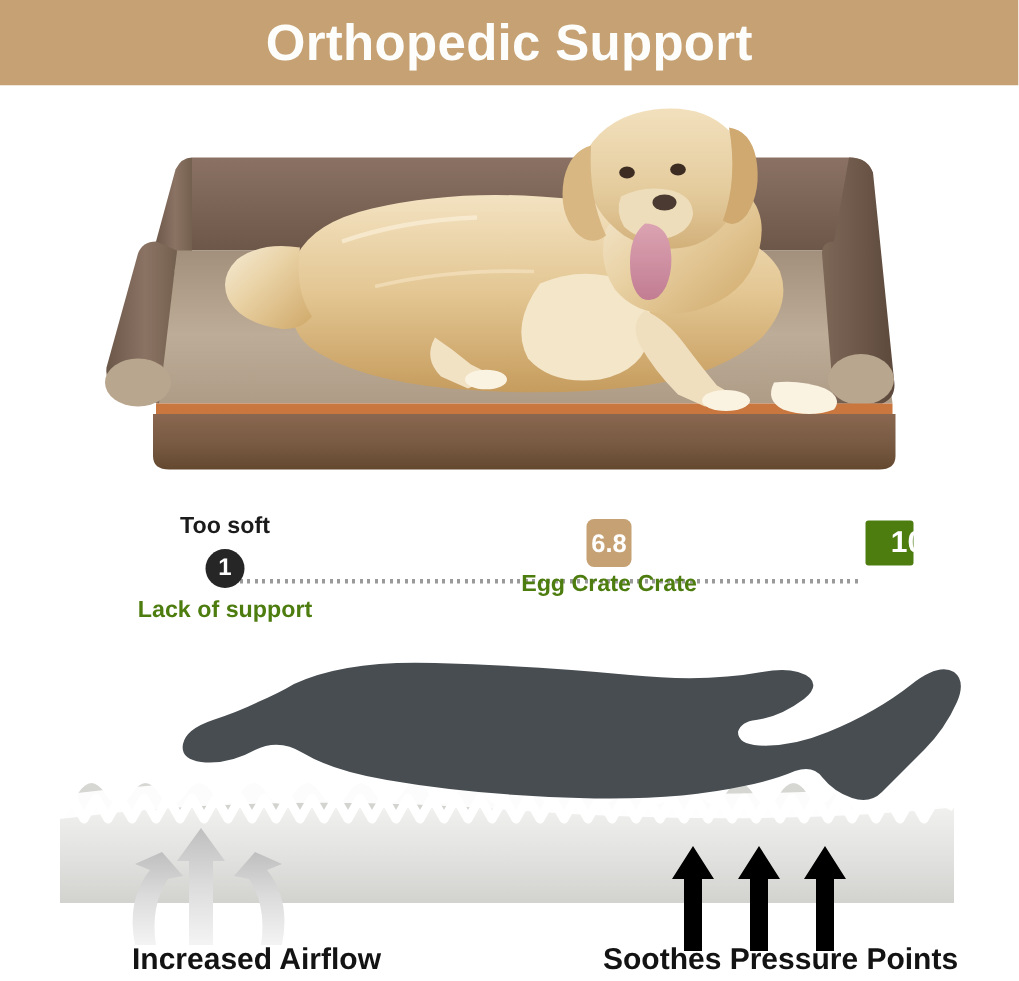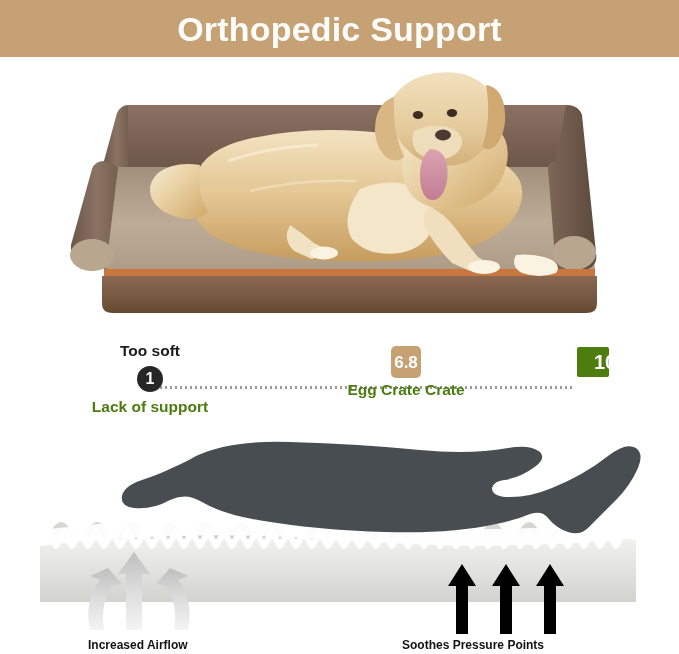--- a/index.html
+++ b/index.html
@@ -134,21 +134,21 @@
   .diagram {
     position: absolute;
     left: 0; top: 434px;
     width: 679px; height: 220px;
   }
   .diagram svg { display: block; }
 
   .caption {
     position: absolute;
     bottom: 2px;
-    font-size: 12px;
+    font-size: 20px;
     font-weight: bold;
     color: #131313;
     white-space: nowrap;
   }
   .caption-airflow  { left: 88px; }
   .caption-pressure { left: 402px; text-align: center; }
 </style>
 </head>
 <body>
 

